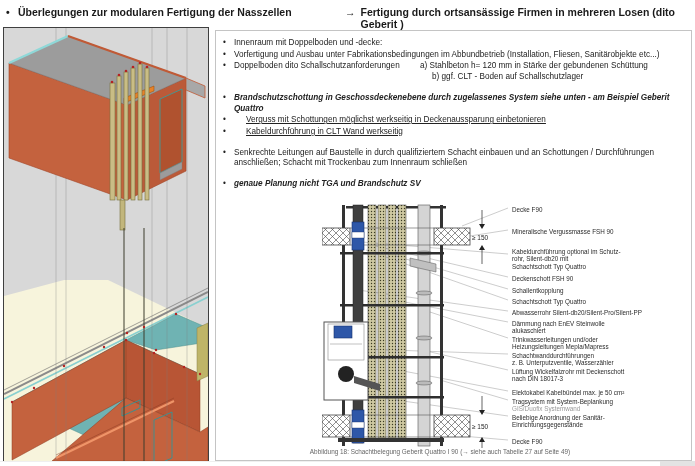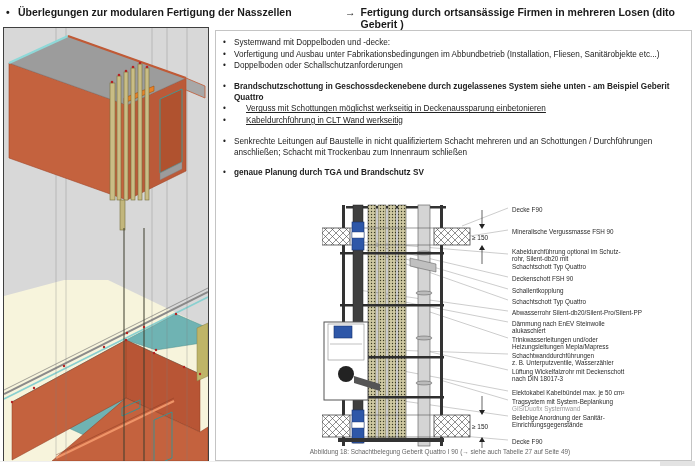--- a/index.html
+++ b/index.html
@@ -13,21 +13,21 @@
   .hdr-right .harr{margin-right:5px;}
   
   .fig3d{position:absolute;left:3px;top:27px;width:204px;height:433px;border:1px solid #3f3f3f;background:#d8d8d8;}
   .fig3d svg{display:block;}
   
   .cbox{position:absolute;left:215px;top:30px;width:477px;height:431px;border:1px solid #c4c4c4;background:#fff;box-sizing:border-box;}
   .bullets{position:absolute;left:7px;top:7px;width:462px;font-size:8.2px;line-height:10.8px;color:#222;}
   .brow{display:flex;margin-bottom:0.8px;}
   .brow .bul{width:11px;flex:none;}
   .btxt{flex:1;white-space:pre-line;}
-  .bold{font-weight:bold;}
+  .bold{font-weight:bold;font-style:italic;}
   .gap{margin-top:10px;}
   .indent{padding-left:12px;text-decoration:underline;}
   .row3{display:flex;flex:1;}
   .row3 .r3l{width:186px;flex:none;}
   .abcol .bline{padding-left:12px;}
   
   .diag{position:absolute;left:322px;top:198px;width:371px;height:252px;}
   .dlabel{position:absolute;left:512px;width:182px;font-size:6.3px;line-height:7.3px;color:#2b2b2b;white-space:pre-line;}
   .dlabel .sub{color:#999;display:block;}
   .caption{position:absolute;left:286px;top:448px;width:308px;text-align:center;font-size:6.4px;color:#666;}
@@ -127,54 +127,56 @@
         <circle cx="150" cy="325" r="1.2"></circle>
           <circle cx="180" cy="339" r="1.2"></circle>
       </g>
     </svg>
   </div>
 
   <div class="cbox">
     <div class="bullets">
       <div class="brow">
         <span class="bul">•</span>
-        <span class="btxt">Systemwand mit Doppelboden und -decke:</span>
+        <span class="btxt">Innenraum mit Doppelboden und -decke:</span>
       </div>
       <div class="brow">
         <span class="bul">•</span>
         <span class="btxt">Vorfertigung und Ausbau unter Fabrikationsbedingungen im Abbundbetrieb (Installation, Fliesen, Sanitärobjekte etc...)</span>
       </div>
       <div class="brow">
         <span class="bul">•</span>
         <span class="row3">
-          <span class="r3l">Doppelboden oder Schallschutzanforderungen</span>
+          <span class="r3l">Doppelboden dito Schallschutzanforderungen</span>
           <span class="abcol">
+            <div>a) Stahlbeton h= 120 mm in Stärke der gebundenen Schüttung</div>
+            <div class="bline">b) ggf. CLT - Boden auf Schallschutzlager</div>
           </span>
         </span>
       </div>
       <div class="brow gap">
         <span class="bul">•</span>
         <span class="btxt bold">Brandschutzschottung in Geschossdeckenebene durch zugelassenes System siehe unten - am Beispiel Geberit Quattro</span>
       </div>
       <div class="brow">
         <span class="bul">•</span>
         <span class="btxt indent">Verguss mit Schottungen möglichst werkseitig in Deckenaussparung einbetonieren</span>
       </div>
       <div class="brow">
         <span class="bul">•</span>
         <span class="btxt indent">Kabeldurchführung in CLT Wand werkseitig</span>
       </div>
       <div class="brow gap">
         <span class="bul">•</span>
-        <span class="btxt">Senkrechte Leitungen auf Baustelle in nicht qualifiziertem Schacht mehreren und an Schottungen / Durchführungen
+        <span class="btxt">Senkrechte Leitungen auf Baustelle in durch qualifiziertem Schacht einbauen und an Schottungen / Durchführungen
 anschließen;  Schacht mit Trockenbau zum Innenraum schließen</span>
       </div>
       <div class="brow gap">
         <span class="bul">•</span>
-        <span class="btxt bold">genaue Planung durch TGA und Brandschutz SV</span>
+        <span class="btxt bold">genaue Planung nicht TGA und Brandschutz SV</span>
       </div>
     </div>
   </div>
 
   <div class="diag">
     <svg width="371" height="252" viewBox="0 0 371 252">
       <defs>
         <pattern id="hatch" width="7" height="7" patternUnits="userSpaceOnUse">
           <rect width="7" height="7" fill="#fff"></rect>
           <path d="M0,7 L7,0 M0,0 L7,7" stroke="#444" stroke-width="0.6"></path>

